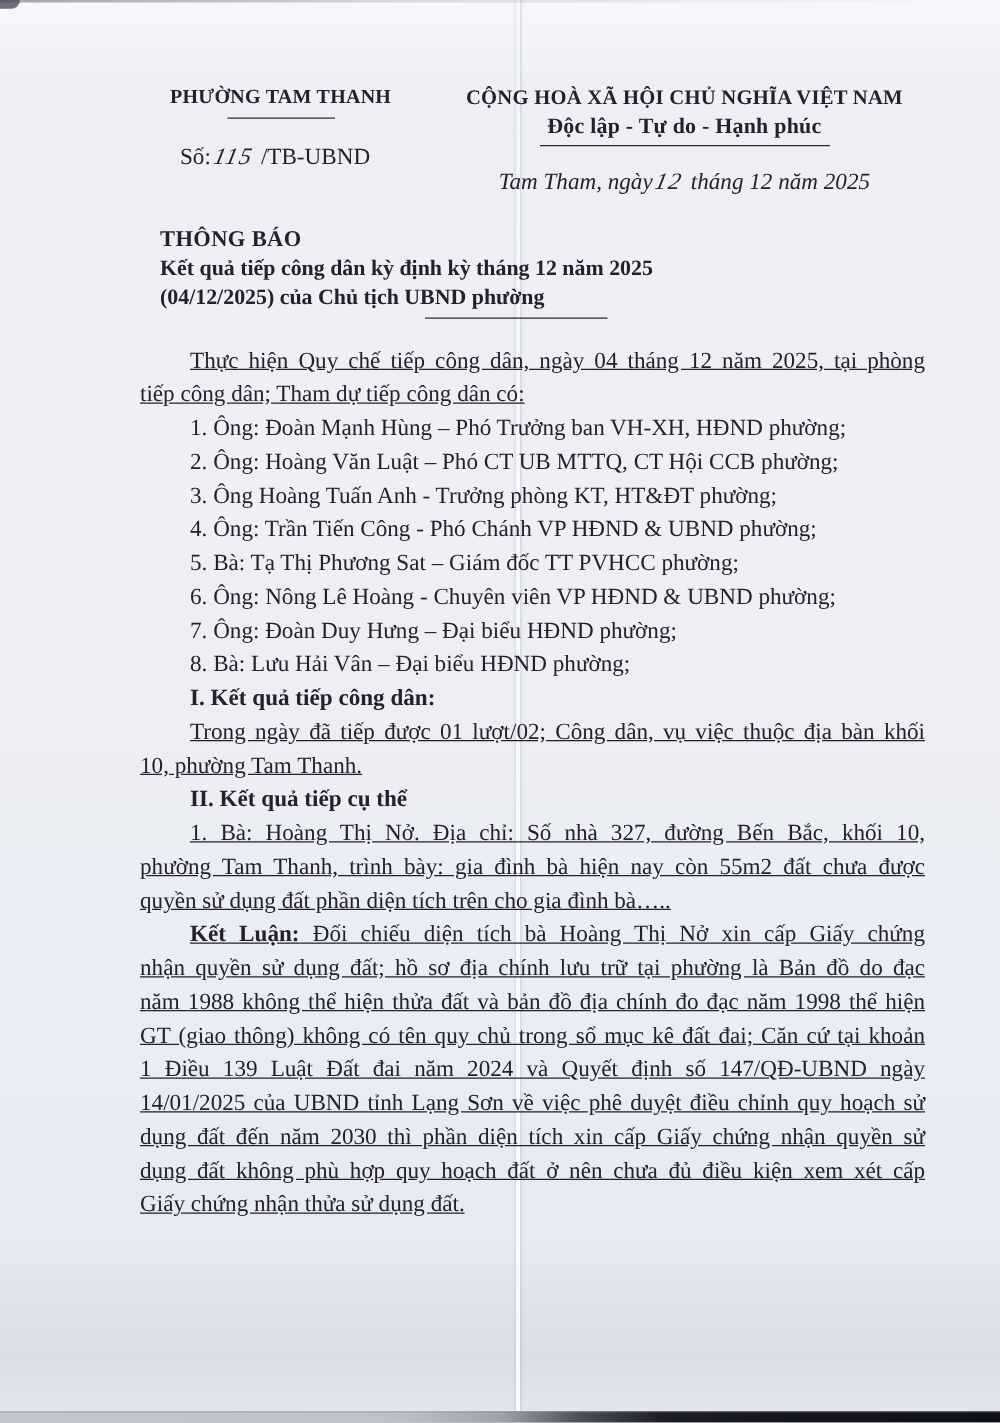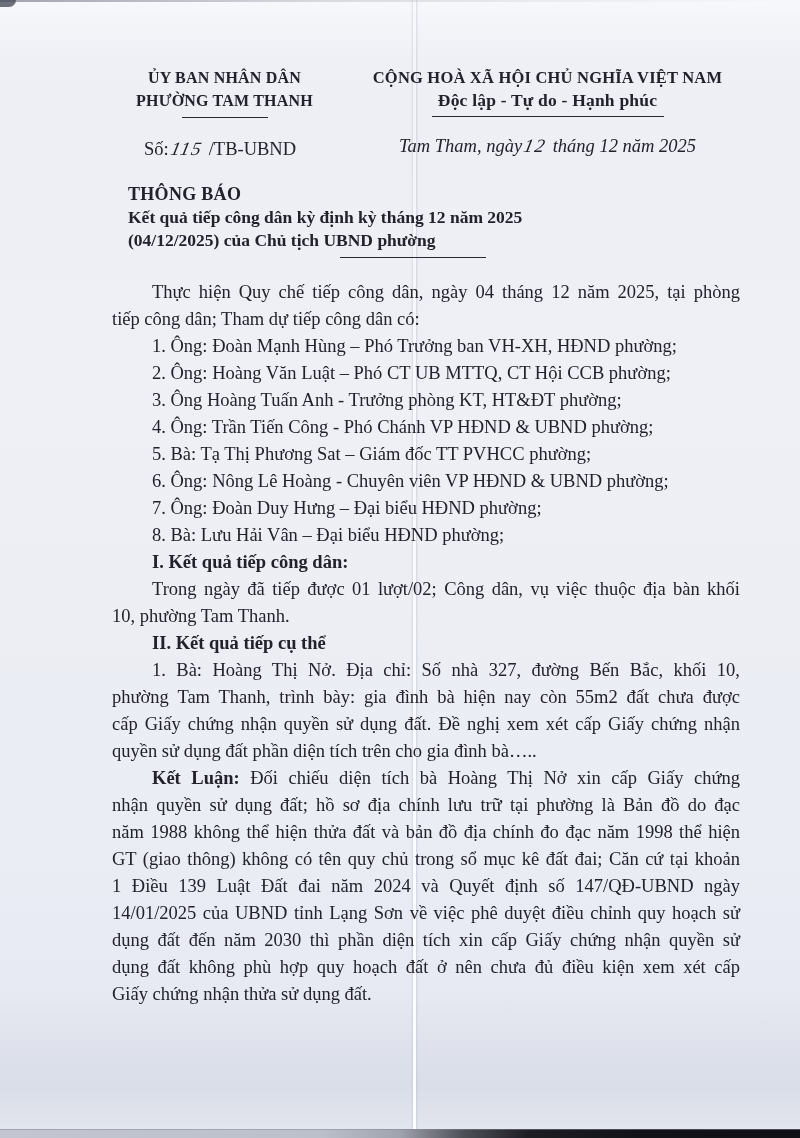--- a/index.html
+++ b/index.html
@@ -74,21 +74,21 @@
     display:inline-block;font-style:italic;transform:skewX(-12deg);
     letter-spacing:1.5px;font-size:1.02em;padding:0 2px;
   }
   
   .title-block{margin-top:22px;text-align:left;padding-left:16px;}
   .title-main{font-weight:bold;font-size:18px;line-height:24px;letter-spacing:0.3px;}
   .title-sub{font-weight:bold;font-size:17.5px;line-height:23px;}
   .title-rule{width:146px;height:0;border-bottom:1.7px solid #2a2933;margin:5px 0 0 212px;}
   
   .body-text{margin-top:21px;font-size:18.5px;line-height:27px;}
-  .ln{text-align:justify;text-align-last:justify;}
+  .ln{text-align:justify;text-align-last:justify;text-decoration:underline;}
   .ln.last{text-align-last:left;}
   .ln.first{text-indent:40px;}
   .li{text-align:left;padding-left:40px;white-space:nowrap;}
   .sect{font-weight:bold;padding-left:40px;}
   .b{font-weight:bold;}
 </style>
 </head>
 <body>
 
 <div class="scan">
@@ -96,21 +96,20 @@
   <div class="shade-band"></div>
   <div class="fold-v"></div>
   <div class="top-edge"></div>
   <div class="corner-mark"></div>
   <div class="bottom-bar"></div>
 
   <div class="doc">
 
     <div class="hdr">
       <div class="hdr-left">
-        <div class="hdr-line">ỦY BAN NHÂN DÂN</div>
         <div class="hdr-line">PHƯỜNG TAM THANH</div>
         <div class="rule rule-left"></div>
         <div class="num-line">
           <span>Số:</span><span class="hand">115</span><span> /TB-UBND</span>
         </div>
       </div>
       <div class="hdr-right">
         <div class="hdr-line hdr-line1">CỘNG HOÀ XÃ HỘI CHỦ NGHĨA VIỆT NAM</div>
         <div class="hdr-line hdr-line2">Độc lập - Tự do - Hạnh phúc</div>
         <div class="rule rule-right"></div>
@@ -140,21 +139,20 @@
       <div class="li">7. Ông: Đoàn Duy Hưng – Đại biểu HĐND phường;</div>
       <div class="li">8. Bà: Lưu Hải Vân – Đại biểu HĐND phường;</div>
 
       <div class="sect">I. Kết quả tiếp công dân:</div>
       <div class="ln first">Trong ngày đã tiếp được 01 lượt/02; Công dân, vụ việc thuộc địa bàn khối</div>
       <div class="ln last">10, phường Tam Thanh.</div>
 
       <div class="sect">II. Kết quả tiếp cụ thể</div>
       <div class="ln first">1. Bà: Hoàng Thị Nở. Địa chỉ: Số nhà 327, đường Bến Bắc, khối 10,</div>
       <div class="ln">phường Tam Thanh, trình bày: gia đình bà hiện nay còn 55m2 đất chưa được</div>
-      <div class="ln">cấp Giấy chứng nhận quyền sử dụng đất. Đề nghị xem xét cấp Giấy chứng nhận</div>
       <div class="ln last">quyền sử dụng đất phần diện tích trên cho gia đình bà…..</div>
 
       <div class="ln first"><span class="b">Kết Luận:</span><span> Đối chiếu diện tích bà Hoàng Thị Nở xin cấp Giấy chứng</span></div>
       <div class="ln">nhận quyền sử dụng đất; hồ sơ địa chính lưu trữ tại phường là Bản đồ do đạc</div>
       <div class="ln">năm 1988 không thể hiện thửa đất và bản đồ địa chính đo đạc năm 1998 thể hiện</div>
       <div class="ln">GT (giao thông) không có tên quy chủ trong sổ mục kê đất đai; Căn cứ tại khoản</div>
       <div class="ln">1 Điều 139 Luật Đất đai năm 2024 và Quyết định số 147/QĐ-UBND ngày</div>
       <div class="ln">14/01/2025 của UBND tỉnh Lạng Sơn về việc phê duyệt điều chỉnh quy hoạch sử</div>
       <div class="ln">dụng đất đến năm 2030 thì phần diện tích xin cấp Giấy chứng nhận quyền sử</div>
       <div class="ln">dụng đất không phù hợp quy hoạch đất ở nên chưa đủ điều kiện xem xét cấp</div>

